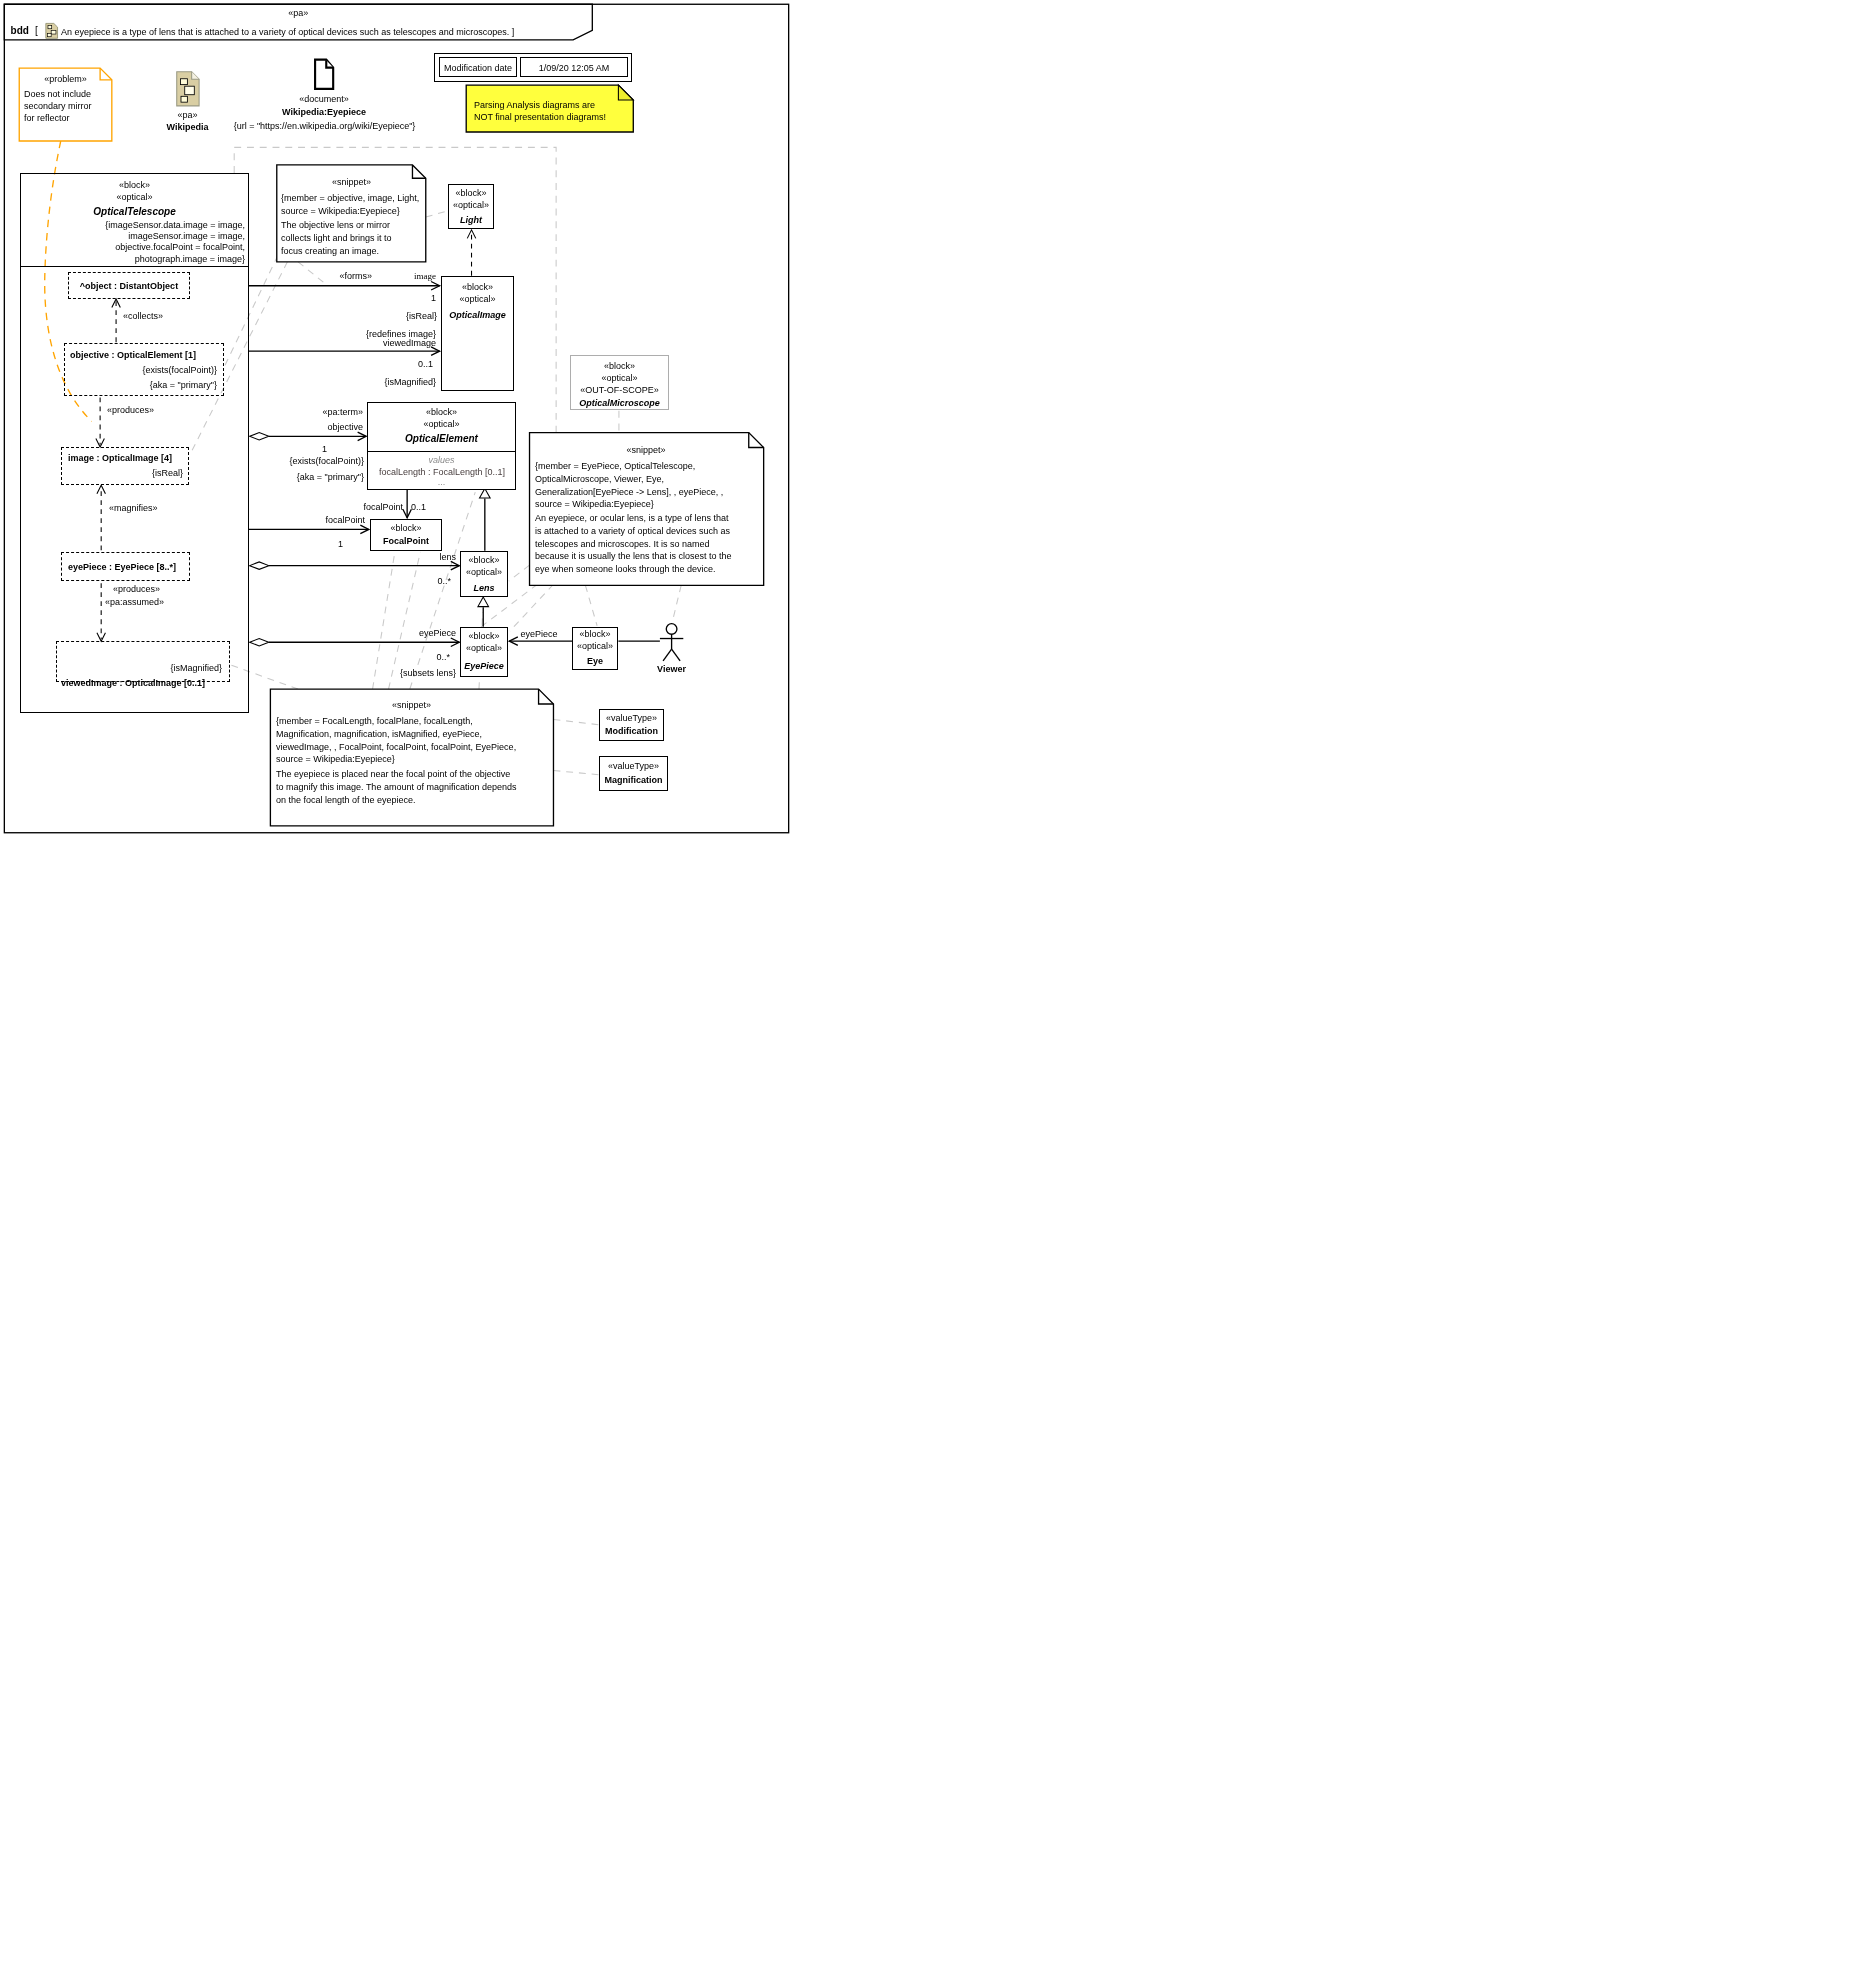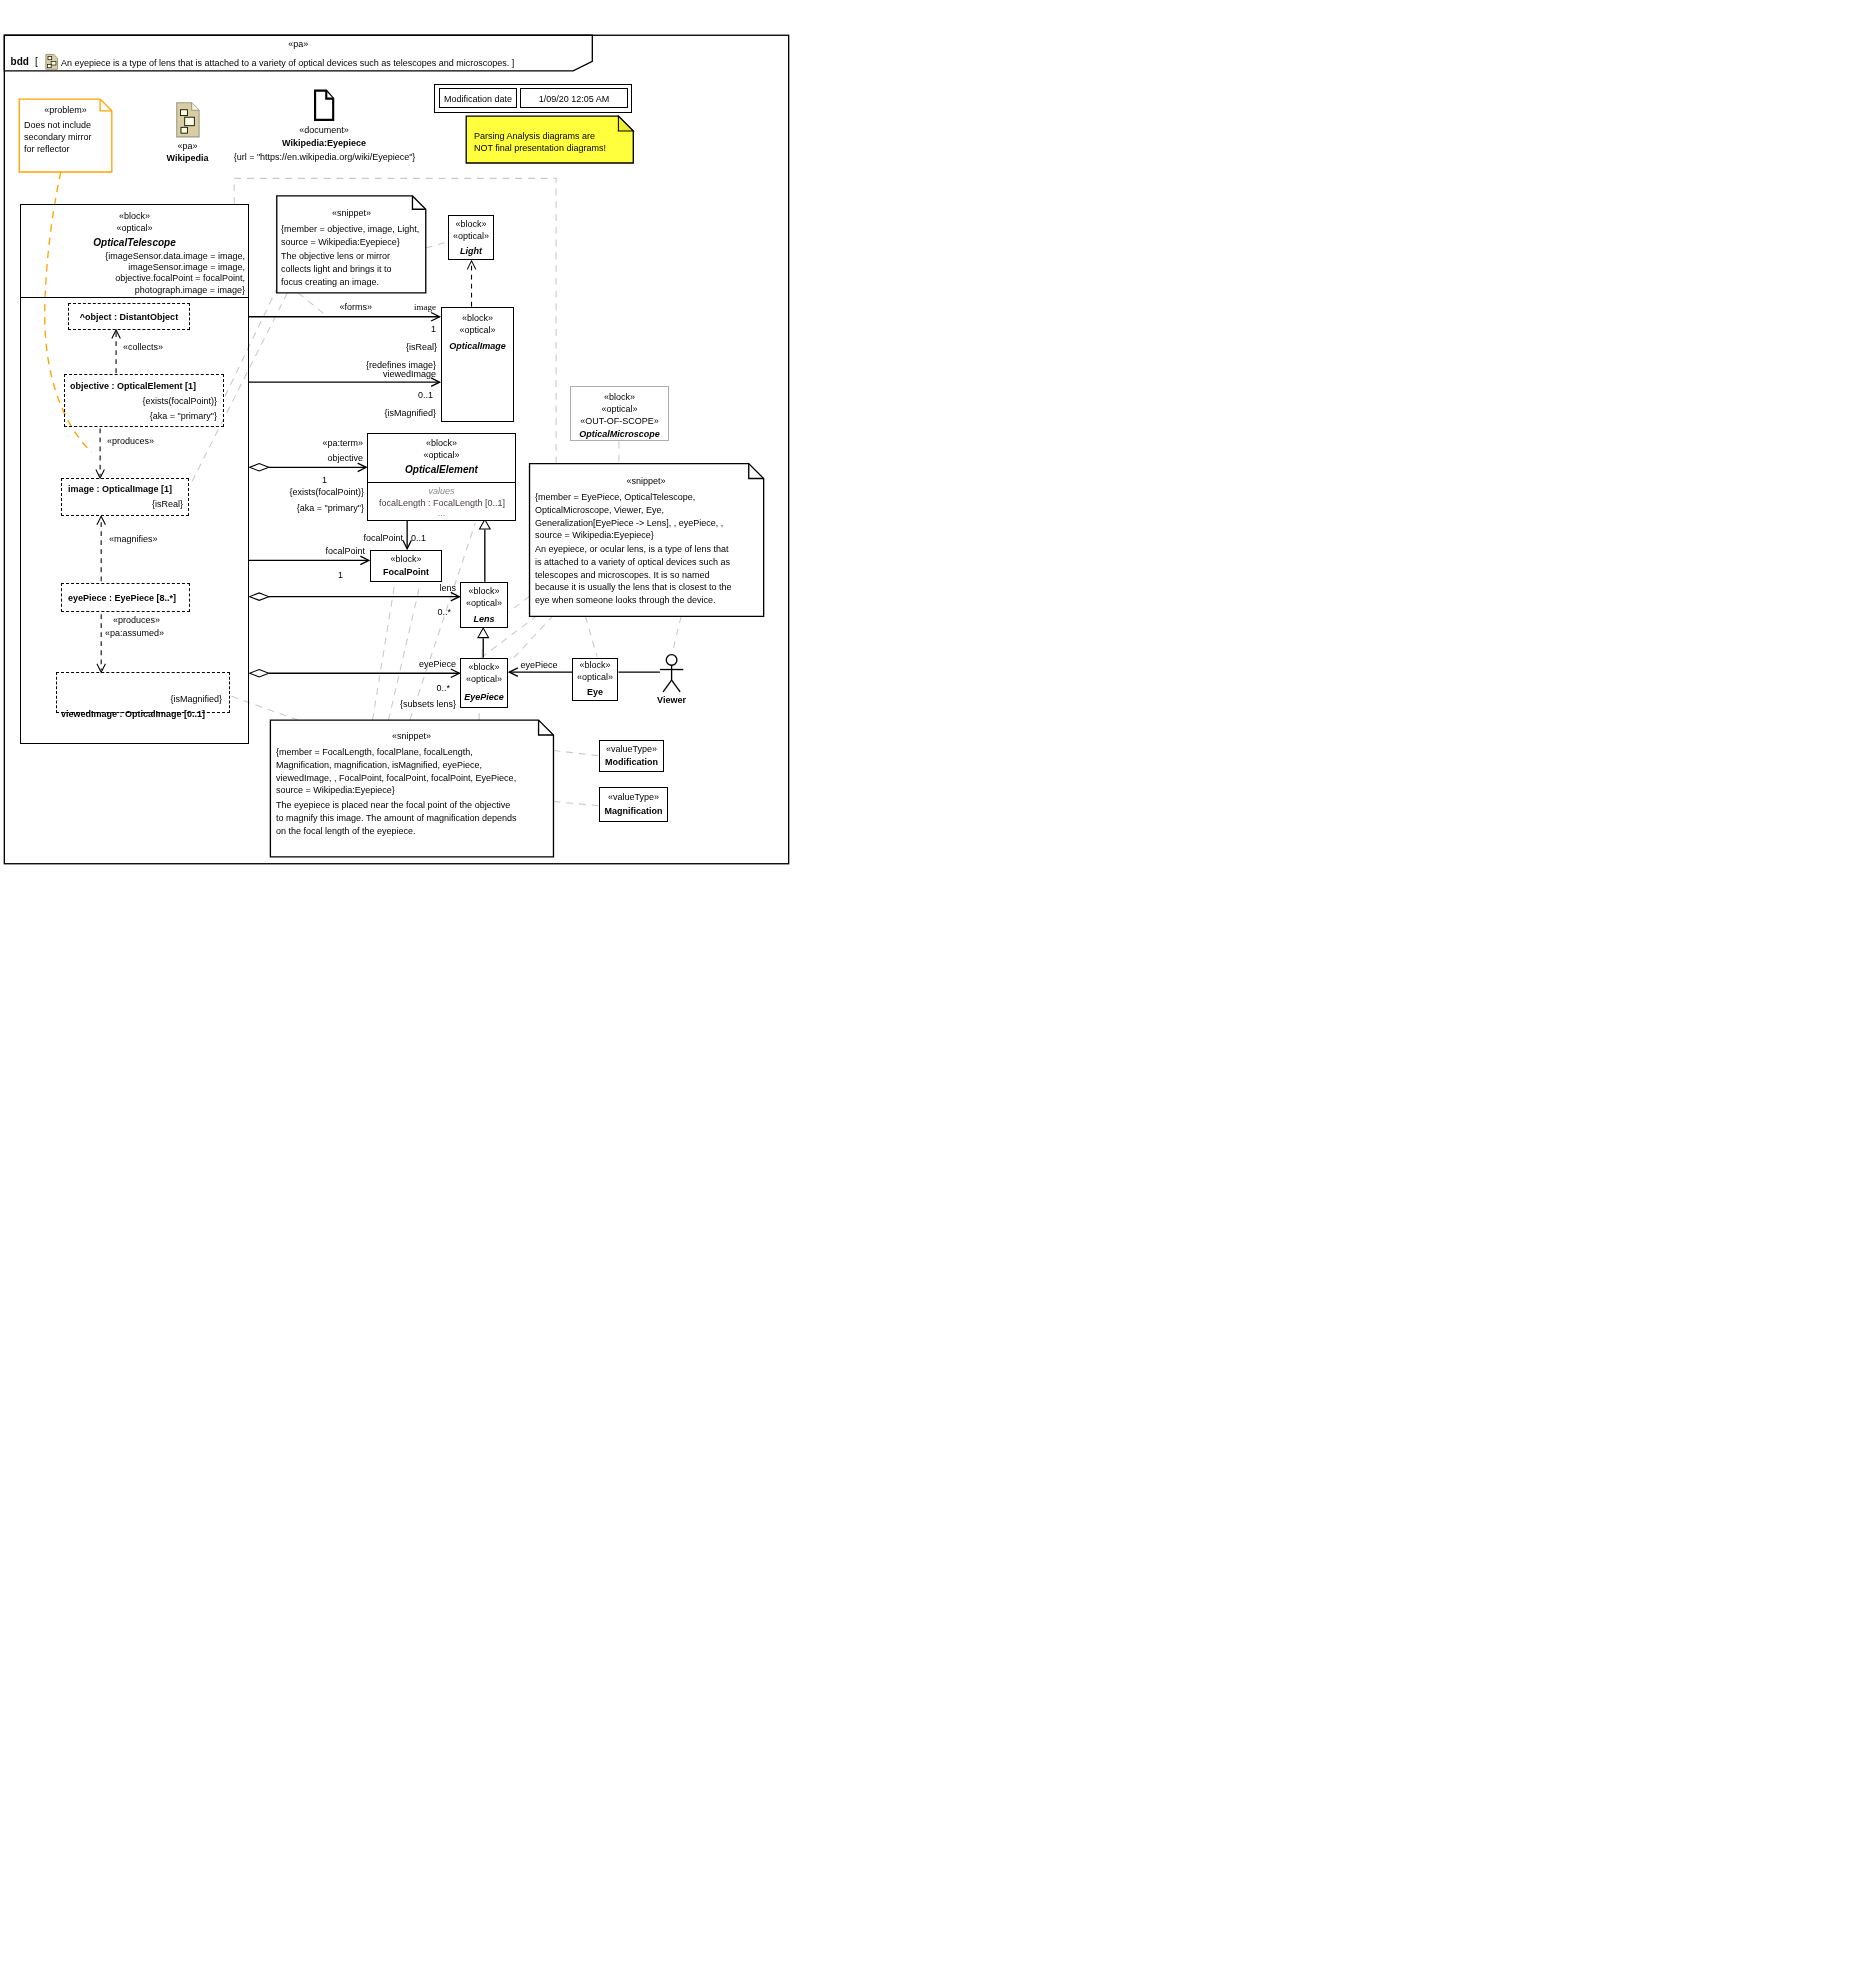--- a/index.html
+++ b/index.html
@@ -1,20 +1,19 @@
 <!DOCTYPE html>
 <html style="font-size:8.5px"><head>
 <meta charset="utf-8">
 <style>
   html,body { margin:0; padding:0; background:#fff; }
   #stage {
     position:relative; width:793px; height:837px;
     font-family:"Liberation Sans", sans-serif; color:#000; overflow:hidden;
     background:#fff;
-    margin-top:31px;
   }
   #art { position:absolute; left:0; top:0; z-index:0; }
   .t { position:absolute; z-index:2; font-size:9px; line-height:12.2px; white-space:pre-line; }
   .c { text-align:center; }
   .r { text-align:right; }
   .b { font-weight:bold; }
   .i { font-style:italic; }
   .bi { font-weight:bold; font-style:italic; }
   .fs19 { font-size:10px; }
   .box { position:absolute; z-index:1; border:1.3px solid #000; background:#fff; box-sizing:border-box; }
@@ -196,21 +195,21 @@
 <div class="t" style="left:123px; top:310px;">«collects»</div>
 
 <div class="dashbox" style="left:64px; top:343px; width:160px; height:53px;"></div>
 <div class="t b" style="left:70px; top:349px; width:149px;">objective : OpticalElement [1]</div>
 <div class="t r" style="left:70px; top:364px; width:147px;">{exists(focalPoint)}</div>
 <div class="t r" style="left:70px; top:379px; width:147px;">{aka = "primary"}</div>
 
 <div class="t" style="left:107px; top:404px;">«produces»</div>
 
 <div class="dashbox" style="left:61px; top:447px; width:128px; height:38px;"></div>
-<div class="t b" style="left:68px; top:452px; width:117px;">image : OpticalImage [1]</div>
+<div class="t b" style="left:68px; top:452px; width:117px;">image : OpticalImage [4]</div>
 <div class="t r" style="left:68px; top:467px; width:115px;">{isReal}</div>
 
 <div class="t" style="left:109px; top:502px;">«magnifies»</div>
 
 <div class="dashbox" style="left:61px; top:552px; width:129px; height:29px;"></div>
 <div class="t b" style="left:68px; top:561px; width:120px;">eyePiece : EyePiece [8..*]</div>
 
 <div class="t" style="left:113px; top:583px;">«produces»</div>
 <div class="t" style="left:105px; top:596px;">«pa:assumed»</div>
 

